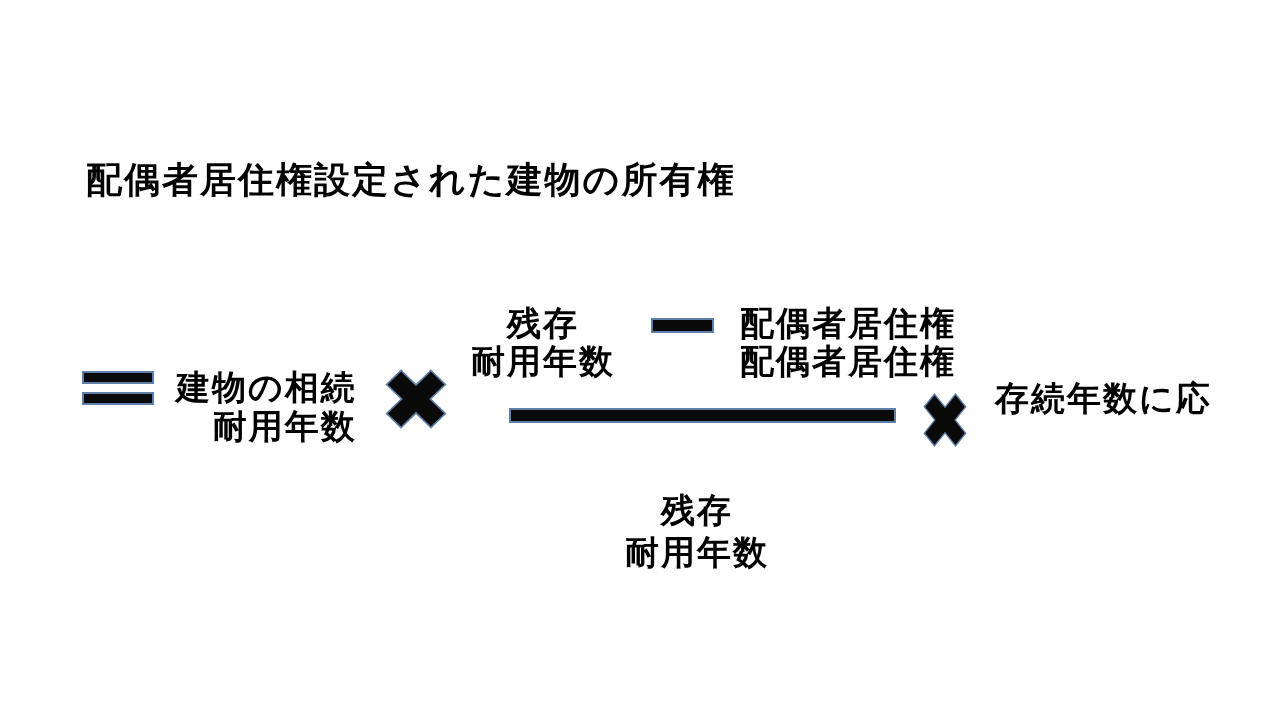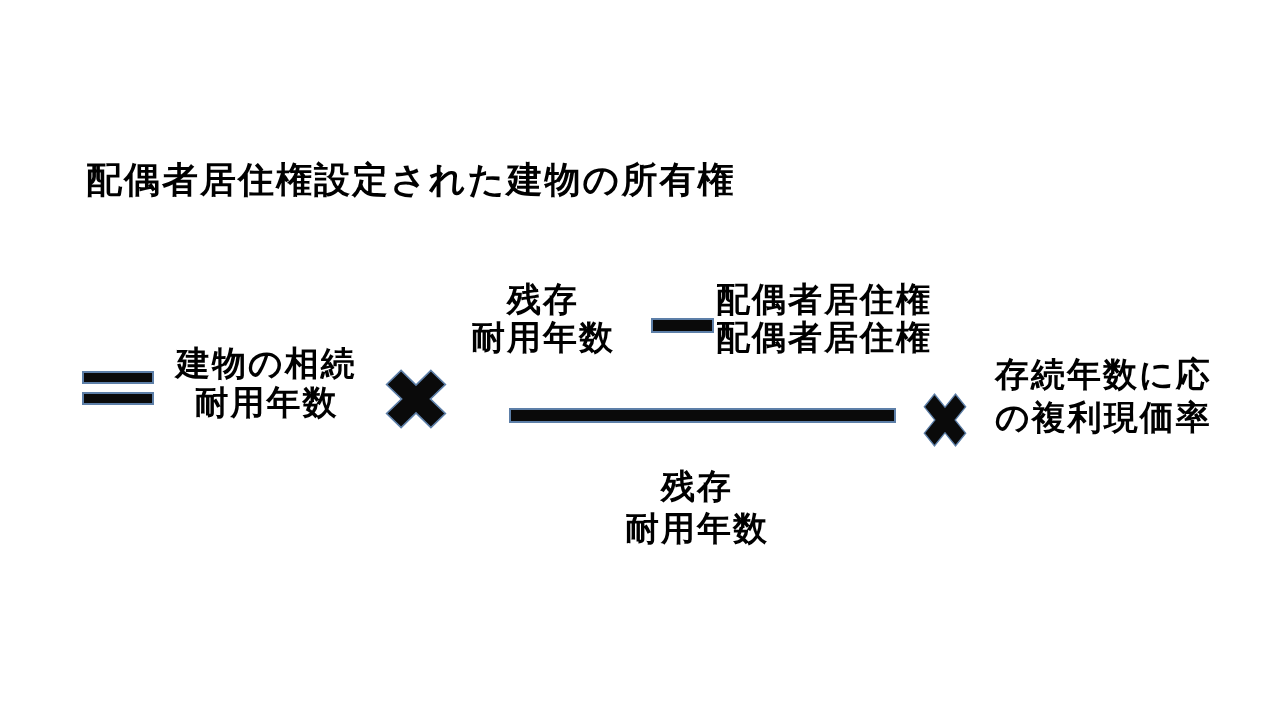--- a/index.html
+++ b/index.html
@@ -26,42 +26,43 @@
   }
 
   .fterm {
     position: absolute;
     font-size: 34px;
     font-weight: 800;
     letter-spacing: 2px;
     line-height: 39px;
     color: #000000;
     white-space: nowrap;
+    margin-top: 24px;
   }
 
   .fterm .tline { display: block; }
 
   
   .equals-shape { position: absolute; left: 82px; top: 371px; width: 72px; height: 34px; }
   .hbar {
     position: absolute;
     background: #0a0a0a;
     border: 2px solid #5d7fa8;
   }
   .equals-shape .hbar { width: 72px; height: 13px; left: 0; }
   .equals-shape .hbar.b1 { top: 0; }
   .equals-shape .hbar.b2 { top: 21px; }
 
   .minus-shape { position: absolute; left: 651px; top: 318px; width: 63px; height: 15px; background: #0a0a0a; border: 2px solid #5d7fa8; }
 
   .fraction-bar { position: absolute; left: 509px; top: 408px; width: 387px; height: 15px; background: #0a0a0a; border: 2px solid #5d7fa8; }
 
-  .term-building   { left: 176px; top: 344px; text-align: center; }
+  .term-building   { left: 176px; top: 344px; text-align: right; }
   .numerator-left  { left: 443px; top: 280px; width: 200px; text-align: center; line-height: 38px; }
-  .numerator-right { left: 716px; top: 280px; width: 240px; text-align: left; line-height: 38px; }
+  .numerator-right { left: 716px; top: 280px; width: 240px; text-align: right; line-height: 38px; }
   .denominator     { left: 597px; top: 465px; width: 200px; text-align: center; line-height: 42px; }
   .term-rate       { left: 995px; top: 353px; text-align: right; line-height: 43px; }
 
   .multiply-1 { position: absolute; left: 382px; top: 366px; width: 68px; height: 66px; }
   .multiply-2 { position: absolute; left: 921px; top: 390px; width: 48px; height: 60px; }
   .multiply-1 svg, .multiply-2 svg { display: block; width: 100%; height: 100%; }
 </style>
 </head>
 <body>
 
@@ -109,16 +110,15 @@
   <div class="multiply-2">
     <svg viewBox="0 0 100 100" preserveAspectRatio="none">
       <g transform="translate(50,50) rotate(45)">
         <path d="M-15 -46 H15 V-15 H46 V15 H15 V46 H-15 V15 H-46 V-15 H-15 Z" fill="#0a0a0a" stroke="#5d7fa8" stroke-width="2.5"></path>
       </g>
     </svg>
   </div>
 
   <div class="fterm term-rate">
     <span class="tline">存続年数に応</span>
-    <span class="tline">の複利現価率</span>
   </div>
 
 </div>
 
 </body></html>

